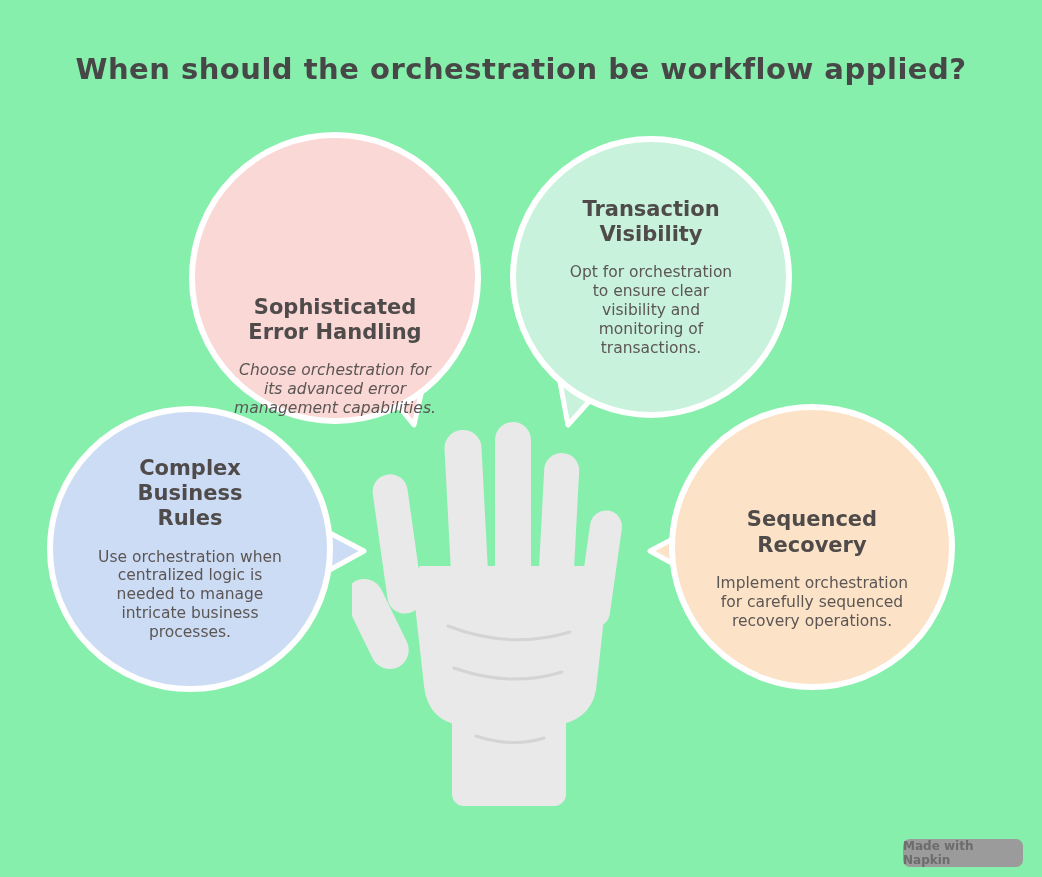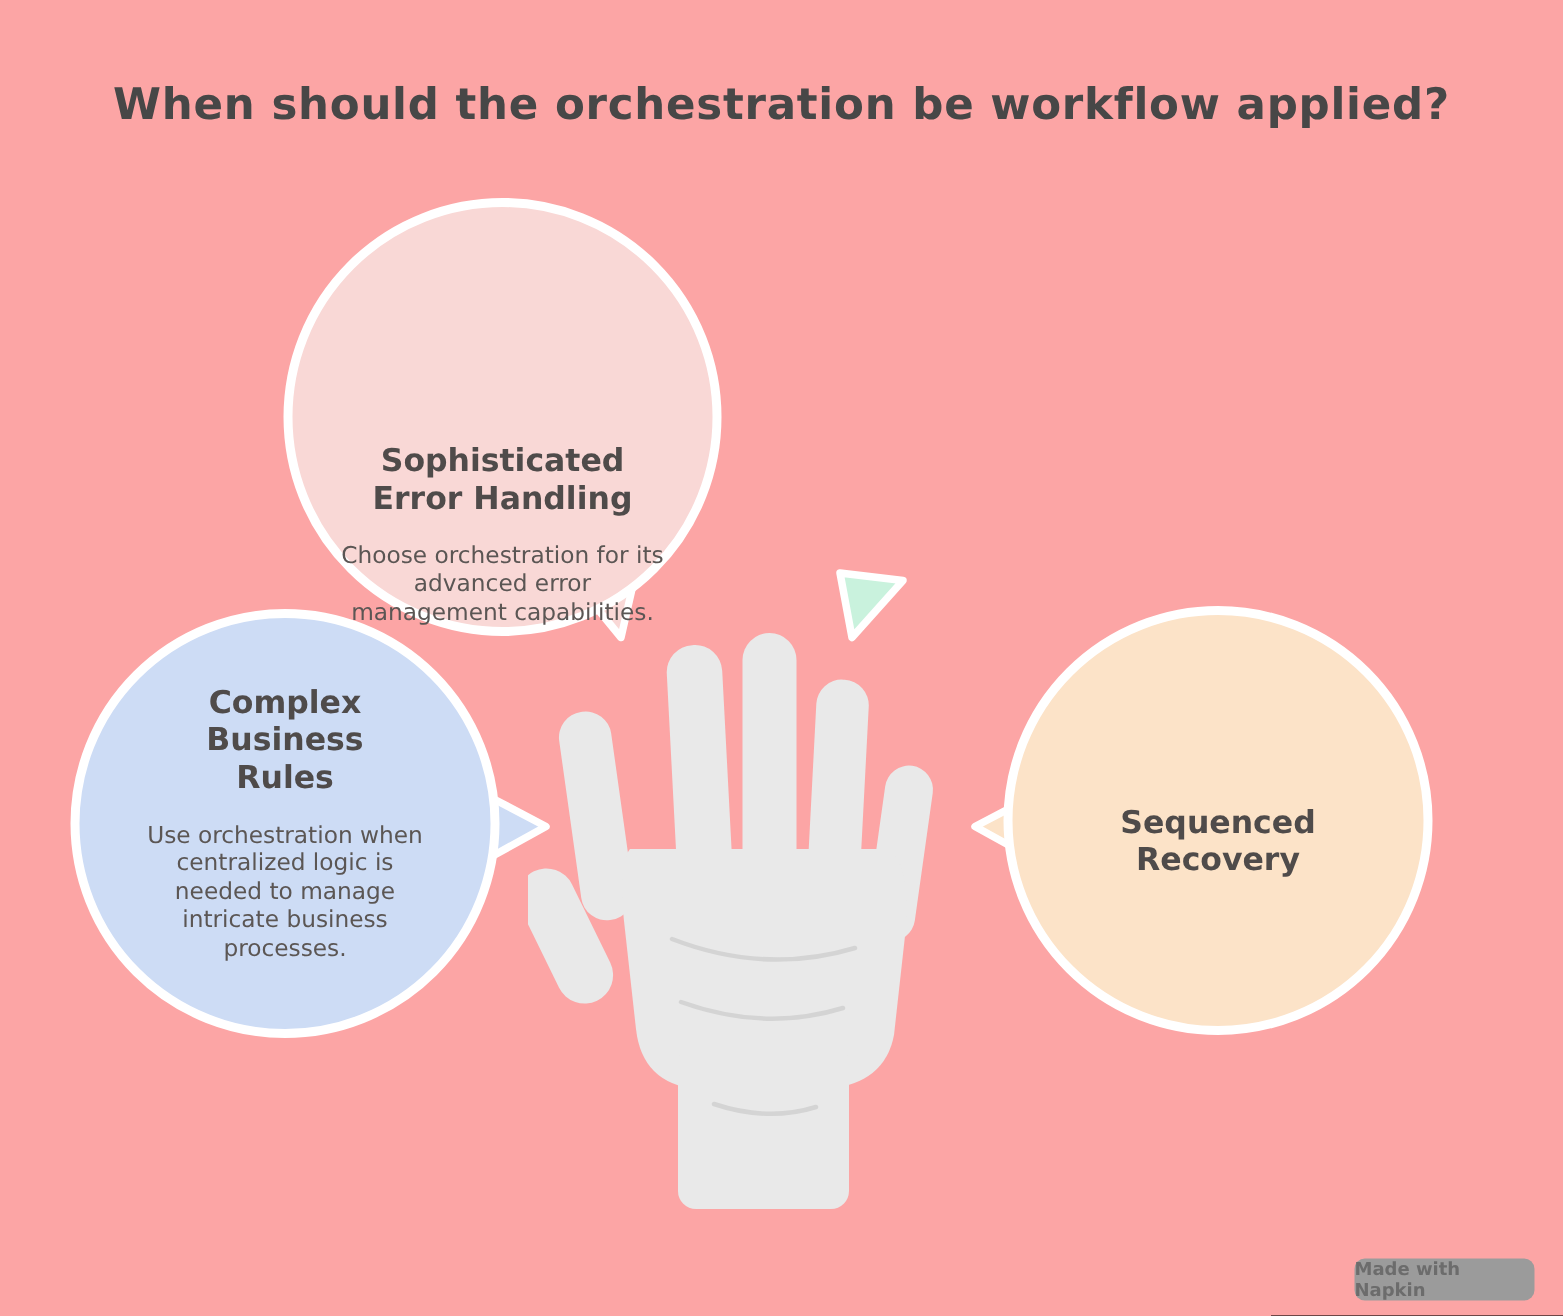--- a/index.html
+++ b/index.html
@@ -1,17 +1,17 @@
 <!DOCTYPE html>
 <html><head>
 <meta charset="utf-8">
 <style>
   html,body{margin:0;padding:0;background:#000;}
   #canvas{
-    position:relative;width:1042px;height:877px;background:#fca5a5;overflow:hidden;
+    position:relative;width:1042px;height:877px;background:#86efac;overflow:hidden;
     font-family:"DejaVu Sans","Liberation Sans",sans-serif;
   }
   .title{
     position:absolute;top:52px;left:0;width:100%;text-align:center;
     font-size:29px;font-weight:bold;color:#474747;letter-spacing:.5px;
   }
   .bubble{
     position:absolute;border:6px solid #fff;border-radius:50%;
     display:flex;flex-direction:column;align-items:center;justify-content:center;
     text-align:center;box-sizing:border-box;z-index:2;
@@ -23,21 +23,21 @@
   .bubble-heading{
     font-size:21px;font-weight:bold;color:#4f4b4a;line-height:1.2;margin:0 0 16px 0;
   }
   #bubble-error .bubble-heading{max-width:210px;}
   #bubble-transaction .bubble-heading{max-width:150px;}
   #bubble-rules .bubble-heading{max-width:175px;}
   #bubble-recovery .bubble-heading{max-width:150px;margin-top:44px;}
   .bubble-body{
     font-size:15.5px;color:#5b5654;line-height:1.22;
   }
-  #bubble-error .bubble-body{max-width:215px;}
+  #bubble-error .bubble-body{max-width:215px;font-style:italic;}
   #bubble-transaction .bubble-body{max-width:180px;}
   #bubble-rules .bubble-body{max-width:195px;}
   #bubble-recovery .bubble-body{max-width:215px;}
   .tail{position:absolute;z-index:1;}
   #tail-error       {left:372px;top:378px;}
   #tail-transaction {left:548px;top:378px;}
   #tail-rules       {left:318px;top:520px;}
   #tail-recovery    {left:644px;top:520px;}
   .hand{position:absolute;left:352px;top:418px;z-index:0;}
   .watermark{
@@ -64,28 +64,33 @@
   </svg>
   <svg class="tail" id="tail-recovery" width="52" height="60">
     <polygon points="46,10 44,52 6,31" stroke="#ffffff" stroke-width="5" stroke-linejoin="round" fill="#fce3c8"></polygon>
   </svg>
 
   <div class="bubble" id="bubble-error" style="background-color: rgb(249, 216, 214);">
     <div class="bubble-heading">Sophisticated Error Handling</div>
     <div class="bubble-body">Choose orchestration for its advanced error management capabilities.</div>
   </div>
 
+  <div class="bubble" id="bubble-transaction" style="background-color: rgb(201, 242, 221);">
+    <div class="bubble-heading">Transaction Visibility</div>
+    <div class="bubble-body">Opt for orchestration to ensure clear visibility and monitoring of transactions.</div>
+  </div>
 
   <div class="bubble" id="bubble-rules" style="background-color: rgb(205, 220, 245);">
     <div class="bubble-heading">Complex Business Rules</div>
     <div class="bubble-body">Use orchestration when centralized logic is needed to manage intricate business processes.</div>
   </div>
 
   <div class="bubble" id="bubble-recovery" style="background-color: rgb(252, 227, 200);">
     <div class="bubble-heading">Sequenced Recovery</div>
+    <div class="bubble-body">Implement orchestration for carefully sequenced recovery operations.</div>
   </div>
 
   <svg class="hand" width="320" height="400" viewBox="0 0 320 400">
     <g>
 
       <rect x="6" y="158" width="38" height="96" rx="19" transform="rotate(-26 25 206)" fill="#e9e9e9"></rect>
 
       <rect x="28" y="56" width="35" height="140" rx="17" transform="rotate(-8 45 126)" fill="#e9e9e9"></rect>
       <rect x="96" y="12" width="37" height="170" rx="18" transform="rotate(-3 114 97)" fill="#e9e9e9"></rect>
       <rect x="143" y="4" width="36" height="178" rx="18" fill="#e9e9e9"></rect>

